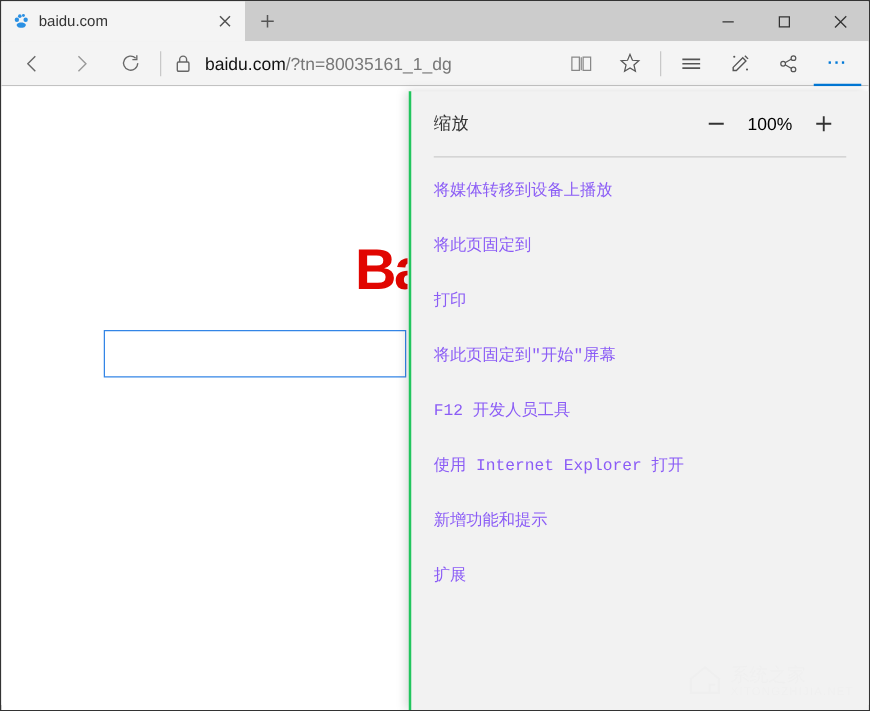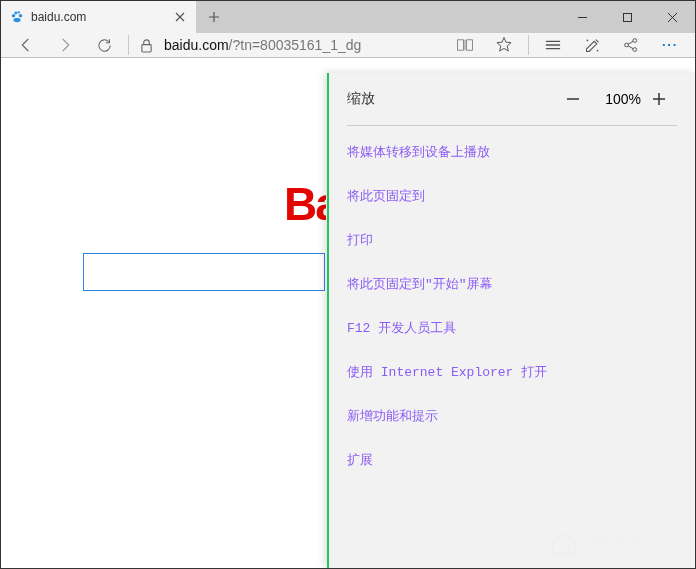--- a/index.html
+++ b/index.html
@@ -67,21 +67,21 @@
       width: 45px;
       display: flex;
       align-items: center;
       justify-content: center;
       cursor: pointer;
       color: #333;
     }
     
     
     .toolbar {
-      height: 25px;
+      height: 36px;
       background: #f4f4f4;
       border-bottom: 1px solid #c2c2c2;
       display: flex;
       align-items: center;
       padding: 0 6px;
       gap: 1px;
     }
     .tool-btn {
       width: 38px;
       height: 36px;
@@ -164,21 +164,21 @@
       display: flex;
       align-items: center;
       padding: 0 18px;
     }
     .zoom-label { flex: 1; font-size: 14px; color: #333; }
     .zoom-btn {
       width: 36px; height: 36px;
       display:flex; align-items:center; justify-content:center;
       cursor:pointer;
     }
-    .zoom-val { width: 50px; text-align:right; font-size:14px; }
+    .zoom-val { width: 50px; text-align:center; font-size:14px; }
     .menu-div { height:1px; background:#ccc; margin: 0 18px 4px; }
     .menu-item {
       height: 44px;
       display: flex;
       align-items: center;
       padding: 0 18px;
       font-size: 13px;
       color: #8b5cf6;
       cursor: pointer;
       font-family: Liberation Mono, monospace;

